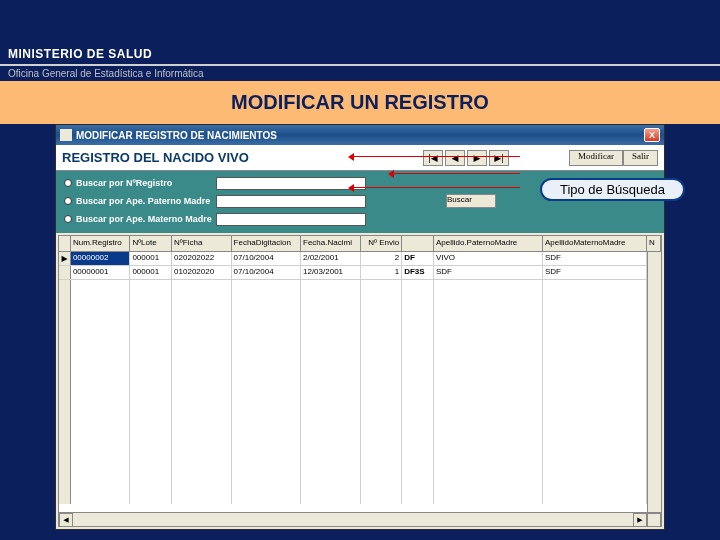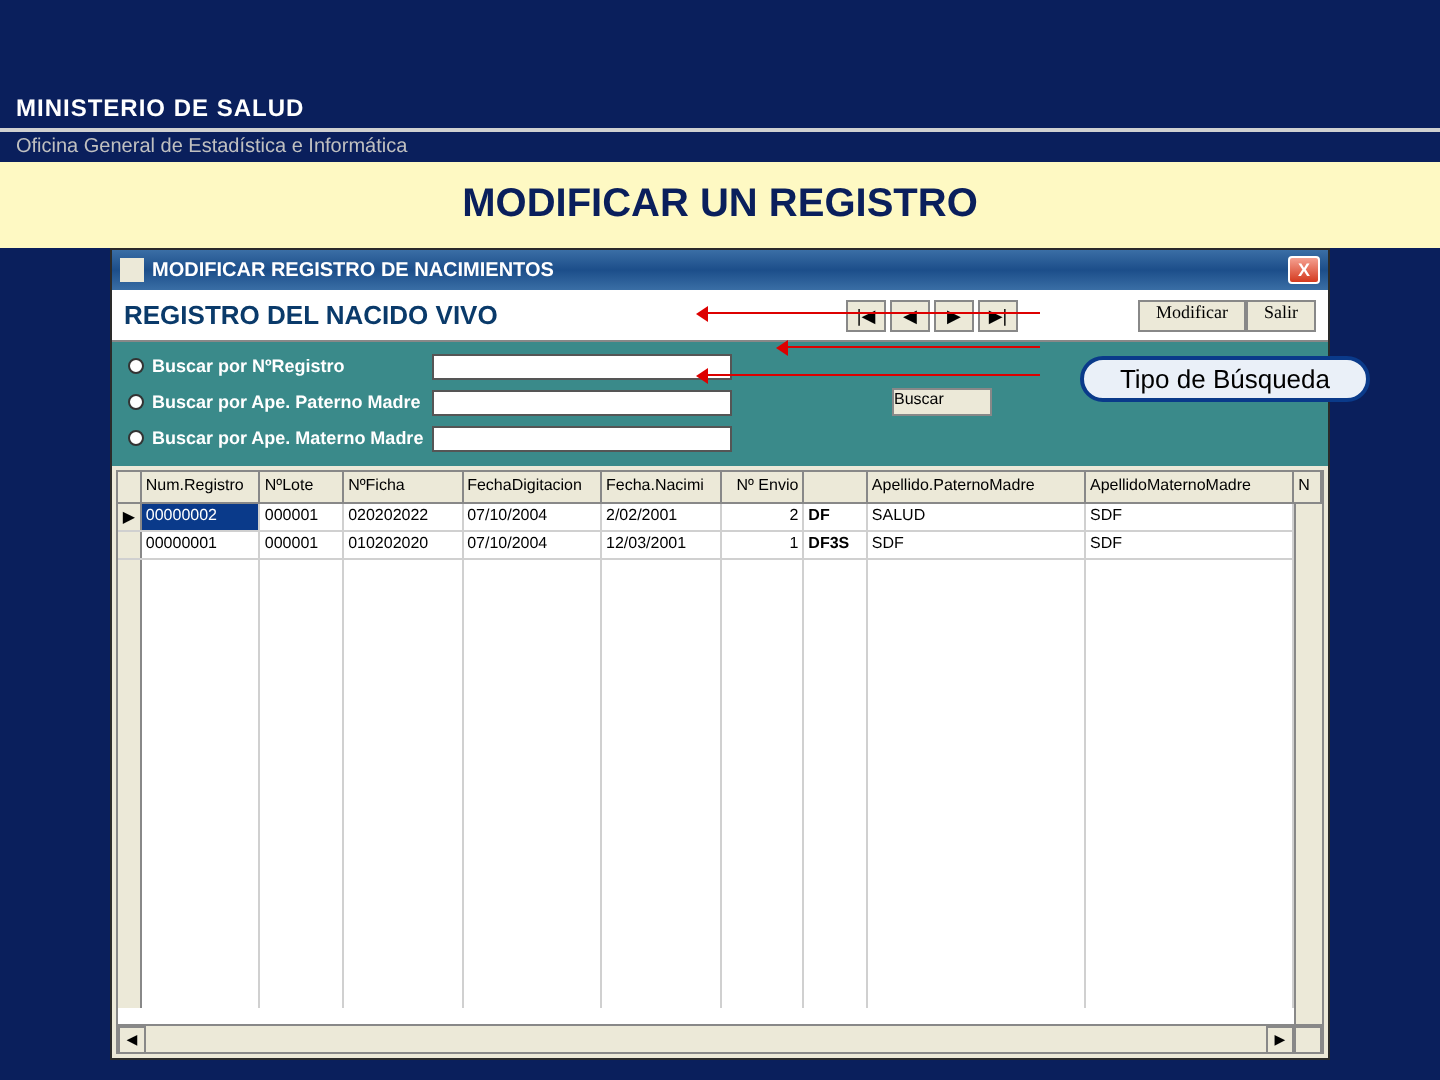--- a/index.html
+++ b/index.html
@@ -1,21 +1,21 @@
 <!DOCTYPE html>
 <html><head>
 <meta charset="utf-8">
 <style>
 * { margin: 0; padding: 0; box-sizing: border-box; font-family: Arial, sans-serif; }
 body { width: 720px; height: 540px; background: #0a1f5c; overflow: hidden; position: relative; }
 .header-bar { background: #0a1f5c; padding: 3px 8px; margin-top: 44px; }
 .ministry { color: #fff; font-size: 12px; font-weight: bold; letter-spacing: 0.5px; }
 .separator { height: 2px; background: #d0d0d0; }
 .subtitle { background: #0a1f5c; color: #c0c0c0; font-size: 10px; padding: 2px 8px; }
-.page-title { background: #fef9c3; color: #0a1f5c; font-size: 20px; font-weight: bold; text-align: center; padding: 10px 17px; }
+.page-title { background: #fdba74; color: #0a1f5c; font-size: 20px; font-weight: bold; text-align: center; padding: 10px 17px; }
 .app-window { margin: 0 55px 0 55px; background: #ece9d8; border: 1px solid #2a2a2a; position: relative; }
 .titlebar { background: linear-gradient(to bottom, #3a6ea5 0%, #1c4e8a 50%, #3a6ea5 100%); height: 20px; display: flex; align-items: center; padding: 0 4px; }
 .titlebar-icon { width: 12px; height: 12px; background: #ece9d8; margin-right: 4px; }
 .titlebar-text { color: #fff; font-size: 10px; font-weight: bold; flex: 1; }
 .close-btn { width: 16px; height: 14px; background: linear-gradient(to bottom,#f5a090,#d43a1f); border: 1px solid #fff; border-radius: 2px; display: flex; align-items: center; justify-content: center; color: #fff; font-size: 9px; font-weight: bold; cursor: pointer; }
 .toolbar { background: #fff; border-bottom: 1px solid #888; display: flex; align-items: center; padding: 3px 6px; height: 26px; }
 .toolbar-title { color: #0a3a6a; font-size: 13px; font-weight: bold; flex: 0 0 auto; margin-right: auto; }
 .nav-group { display: flex; gap: 2px; margin-right: 60px; }
 .nav-btn { width: 20px; height: 16px; background: #ece9d8; border: 1px solid #888; display: flex; align-items: center; justify-content: center; font-size: 9px; cursor: pointer; }
 .action-btn { height: 16px; padding: 0 8px; background: #ece9d8; border: 1px solid #888; font-size: 9px; cursor: pointer; margin-left: 0; font-family: Liberation Serif, serif; }
@@ -120,21 +120,21 @@
     <div class="grid-body">
       <div class="grid-row">
         <div class="row-marker">▶</div>
         <div class="gc c1 highlight">00000002</div>
         <div class="gc c2">000001</div>
         <div class="gc c3">020202022</div>
         <div class="gc c4">07/10/2004</div>
         <div class="gc c5">2/02/2001</div>
         <div class="gc c6">2</div>
         <div class="gc c7">DF</div>
-        <div class="gc c8">SALUD</div>
+        <div class="gc c8">VIVO</div>
         <div class="gc c9">SDF</div>
         <div class="gc c10">SI</div>
       </div>
       <div class="grid-row">
         <div class="row-marker"></div>
         <div class="gc c1">00000001</div>
         <div class="gc c2">000001</div>
         <div class="gc c3">010202020</div>
         <div class="gc c4">07/10/2004</div>
         <div class="gc c5">12/03/2001</div>

